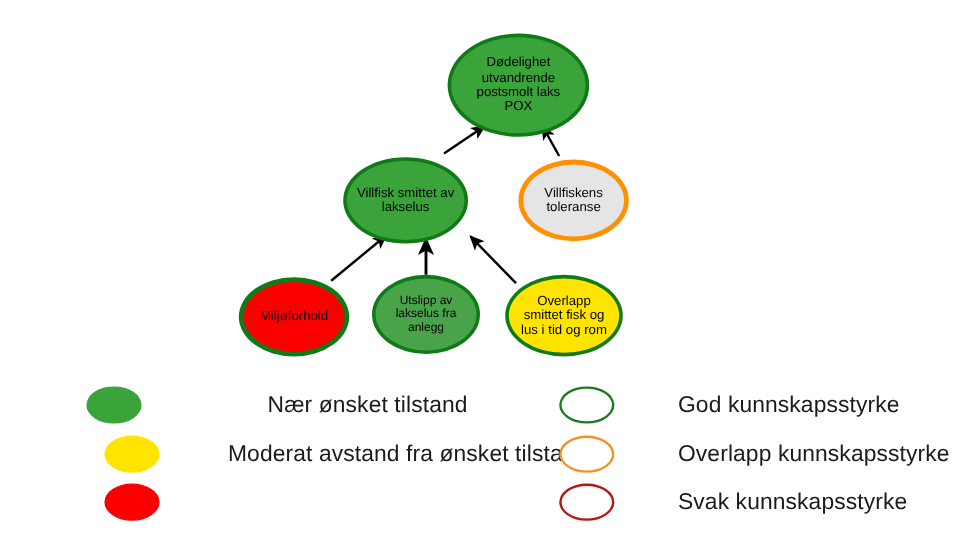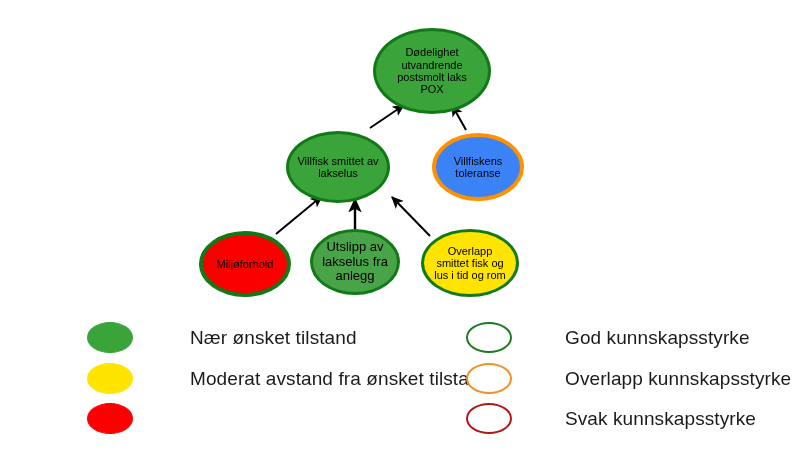--- a/index.html
+++ b/index.html
@@ -93,43 +93,43 @@
 utvandrende
 postsmolt laks
 POX</span>
   </div>
 
   <div class="node" style="left:286px; top:131px; width:104px; height:72px; background:#3aa33a; border:3px solid #0f7a16; font-size:11px;">
     <span class="node-label">Villfisk smittet av
 lakselus</span>
   </div>
 
-  <div class="node" style="left:432px; top:133px; width:92px; height:68px; background:#3b82f6; border:4px solid #ff9100; font-size:11px;">
+  <div class="node" style="left:432px; top:133px; width:92px; height:68px; background:#e5e5e5; border:4px solid #ff9100; font-size:11px;">
     <span class="node-label">Villfiskens
 toleranse</span>
   </div>
 
   <div class="node" style="left:199px; top:231px; width:92px; height:66px; background:#fb0000; border:4px solid #117a17; font-size:11px;">
     <span class="node-label">Miljøforhold</span>
   </div>
 
-  <div class="node" style="left:310px; top:229px; width:90px; height:66px; background:#49a449; border:3px solid #0f7a16; font-size:13px;">
+  <div class="node" style="left:310px; top:229px; width:90px; height:66px; background:#49a449; border:3px solid #0f7a16; font-size:10px;">
     <span class="node-label">Utslipp av
 lakselus fra
 anlegg</span>
   </div>
 
   <div class="node" style="left:421px; top:229px; width:98px; height:68px; background:#ffe400; border:3px solid #117a17; font-size:11px;">
     <span class="node-label">Overlapp
 smittet fisk og
 lus i tid og rom</span>
   </div>
 
   <div class="legend">
-    <div class="legend-row" style="left:87px; top:322px;">
+    <div class="legend-row" style="left:72px; top:322px;gap:48px;">
       <span class="swatch" style="width:46px; height:31px; background:#3aa33a; border:1px solid #3aa33a;"></span>
       <span class="legend-text" style="margin-left:57px;">Nær ønsket tilstand</span>
     </div>
     <div class="legend-row" style="left:87px; top:363px;">
       <span class="swatch" style="width:46px; height:31px; background:#ffe400; border:1px solid #ffe400;"></span>
       <span class="legend-text" style="margin-left:57px;">Moderat avstand fra ønsket tilstand</span>
     </div>
     <div class="legend-row" style="left:87px; top:403px;">
       <span class="swatch" style="width:46px; height:31px; background:#fb0000; border:1px solid #fb0000;"></span>
     </div>

